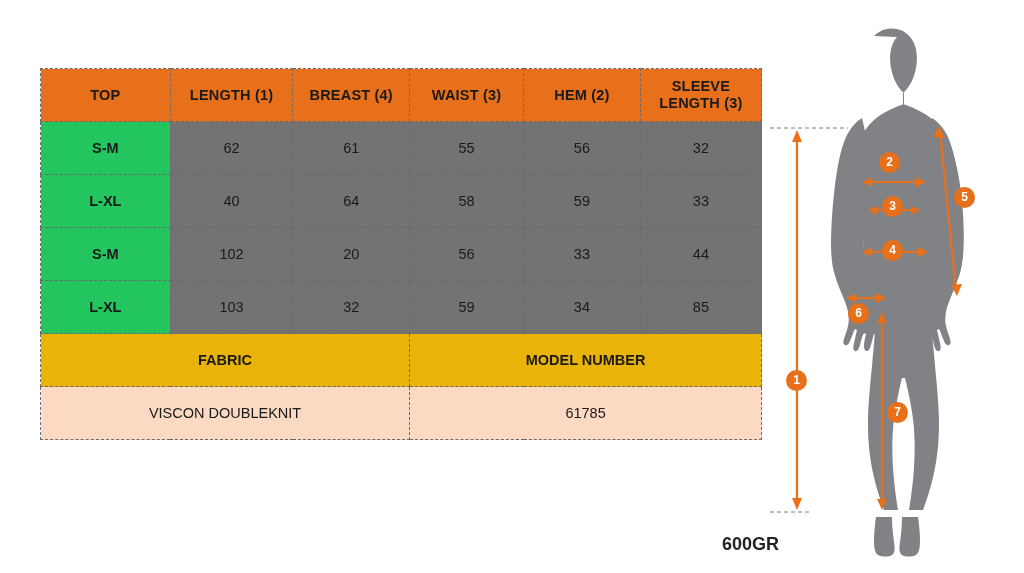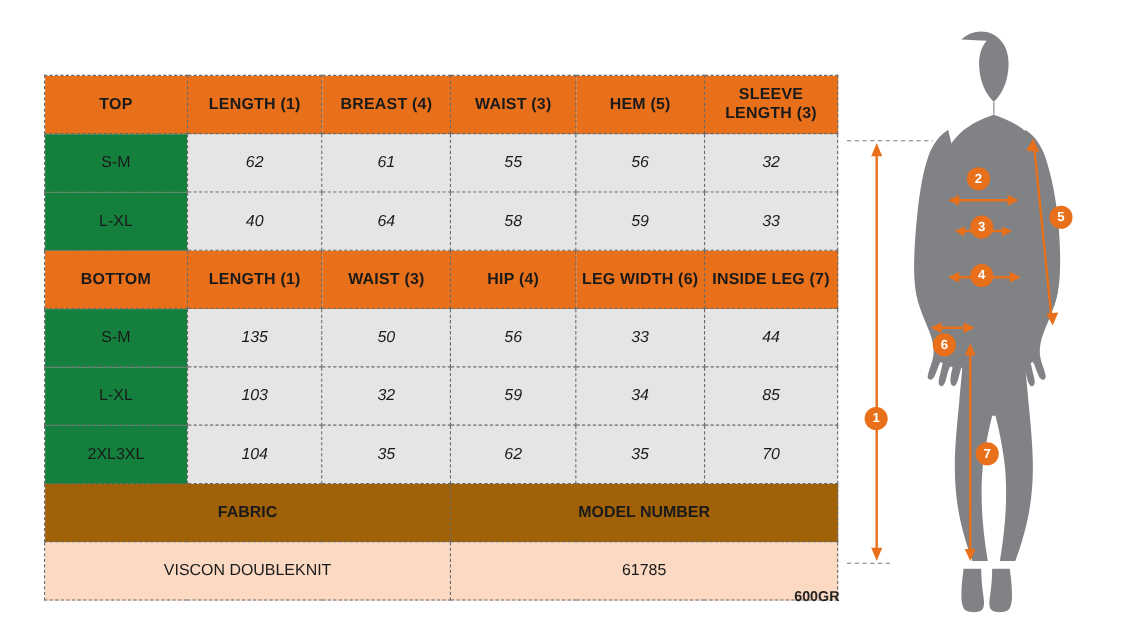--- a/index.html
+++ b/index.html
@@ -43,42 +43,41 @@
     line-height: 1.15;
   }
   .hdr {
     background: #e8701a;
     color: #ffffff;
     font-weight: bold;
     font-size: 14.5px;
     letter-spacing: 0.2px;
   }
   .cell {
-    background: #e5e5e5;
-    font-style: italic;
+    background: #737373;
   }
   .rowlabel {
-    background: #15803d;
-    font-weight: normal;
+    background: #22c55e;
+    font-weight: bold;
   }
   .fabric-hdr {
-    background: #a16207;
+    background: #eab308;
     color: #ffffff;
     font-weight: bold;
     font-size: 15.5px;
   }
   .fabric-val {
     background: #fbd9c2;
     font-size: 15.5px;
   }
   .weight-note {
     position: absolute;
     left: 722px;
     top: 534px;
-    font-size: 13px;
+    font-size: 18px;
     color: #222;
     font-weight: bold;
   }
 
   
   .figure-area {
     position: absolute;
     left: 770px;
     top: 0;
     width: 254px;
@@ -117,73 +116,57 @@
         <col style="width:16.2%">
         <col style="width:16.8%">
       </colgroup>
       <tbody>
 
         <tr>
           <td class="hdr">TOP</td>
           <td class="hdr">LENGTH (1)</td>
           <td class="hdr">BREAST (4)</td>
           <td class="hdr">WAIST (3)</td>
-          <td class="hdr">HEM (5)</td>
+          <td class="hdr">HEM (2)</td>
           <td class="hdr">SLEEVE LENGTH (3)</td>
         </tr>
 
         <tr>
           <td class="rowlabel">S-M</td>
           <td class="cell">62</td>
           <td class="cell">61</td>
           <td class="cell">55</td>
           <td class="cell">56</td>
           <td class="cell">32</td>
         </tr>
         <tr>
           <td class="rowlabel">L-XL</td>
           <td class="cell">40</td>
           <td class="cell">64</td>
           <td class="cell">58</td>
           <td class="cell">59</td>
           <td class="cell">33</td>
         </tr>
 
-        <tr>
-          <td class="hdr">BOTTOM</td>
-          <td class="hdr">LENGTH (1)</td>
-          <td class="hdr">WAIST (3)</td>
-          <td class="hdr">HIP (4)</td>
-          <td class="hdr">LEG WIDTH (6)</td>
-          <td class="hdr">INSIDE LEG (7)</td>
-        </tr>
 
         <tr>
           <td class="rowlabel">S-M</td>
-          <td class="cell">135</td>
-          <td class="cell">50</td>
+          <td class="cell">102</td>
+          <td class="cell">20</td>
           <td class="cell">56</td>
           <td class="cell">33</td>
           <td class="cell">44</td>
         </tr>
         <tr>
           <td class="rowlabel">L-XL</td>
           <td class="cell">103</td>
           <td class="cell">32</td>
           <td class="cell">59</td>
           <td class="cell">34</td>
           <td class="cell">85</td>
-        </tr>
-        <tr>
-          <td class="rowlabel">2XL3XL</td>
-          <td class="cell">104</td>
-          <td class="cell">35</td>
-          <td class="cell">62</td>
-          <td class="cell">35</td>
-          <td class="cell">70</td>
         </tr>
 
         <tr>
           <td class="fabric-hdr" colspan="3">FABRIC</td>
           <td class="fabric-hdr" colspan="3">MODEL NUMBER</td>
         </tr>
         <tr>
           <td class="fabric-val" colspan="3">VISCON DOUBLEKNIT</td>
           <td class="fabric-val" colspan="3">61785</td>
         </tr>

